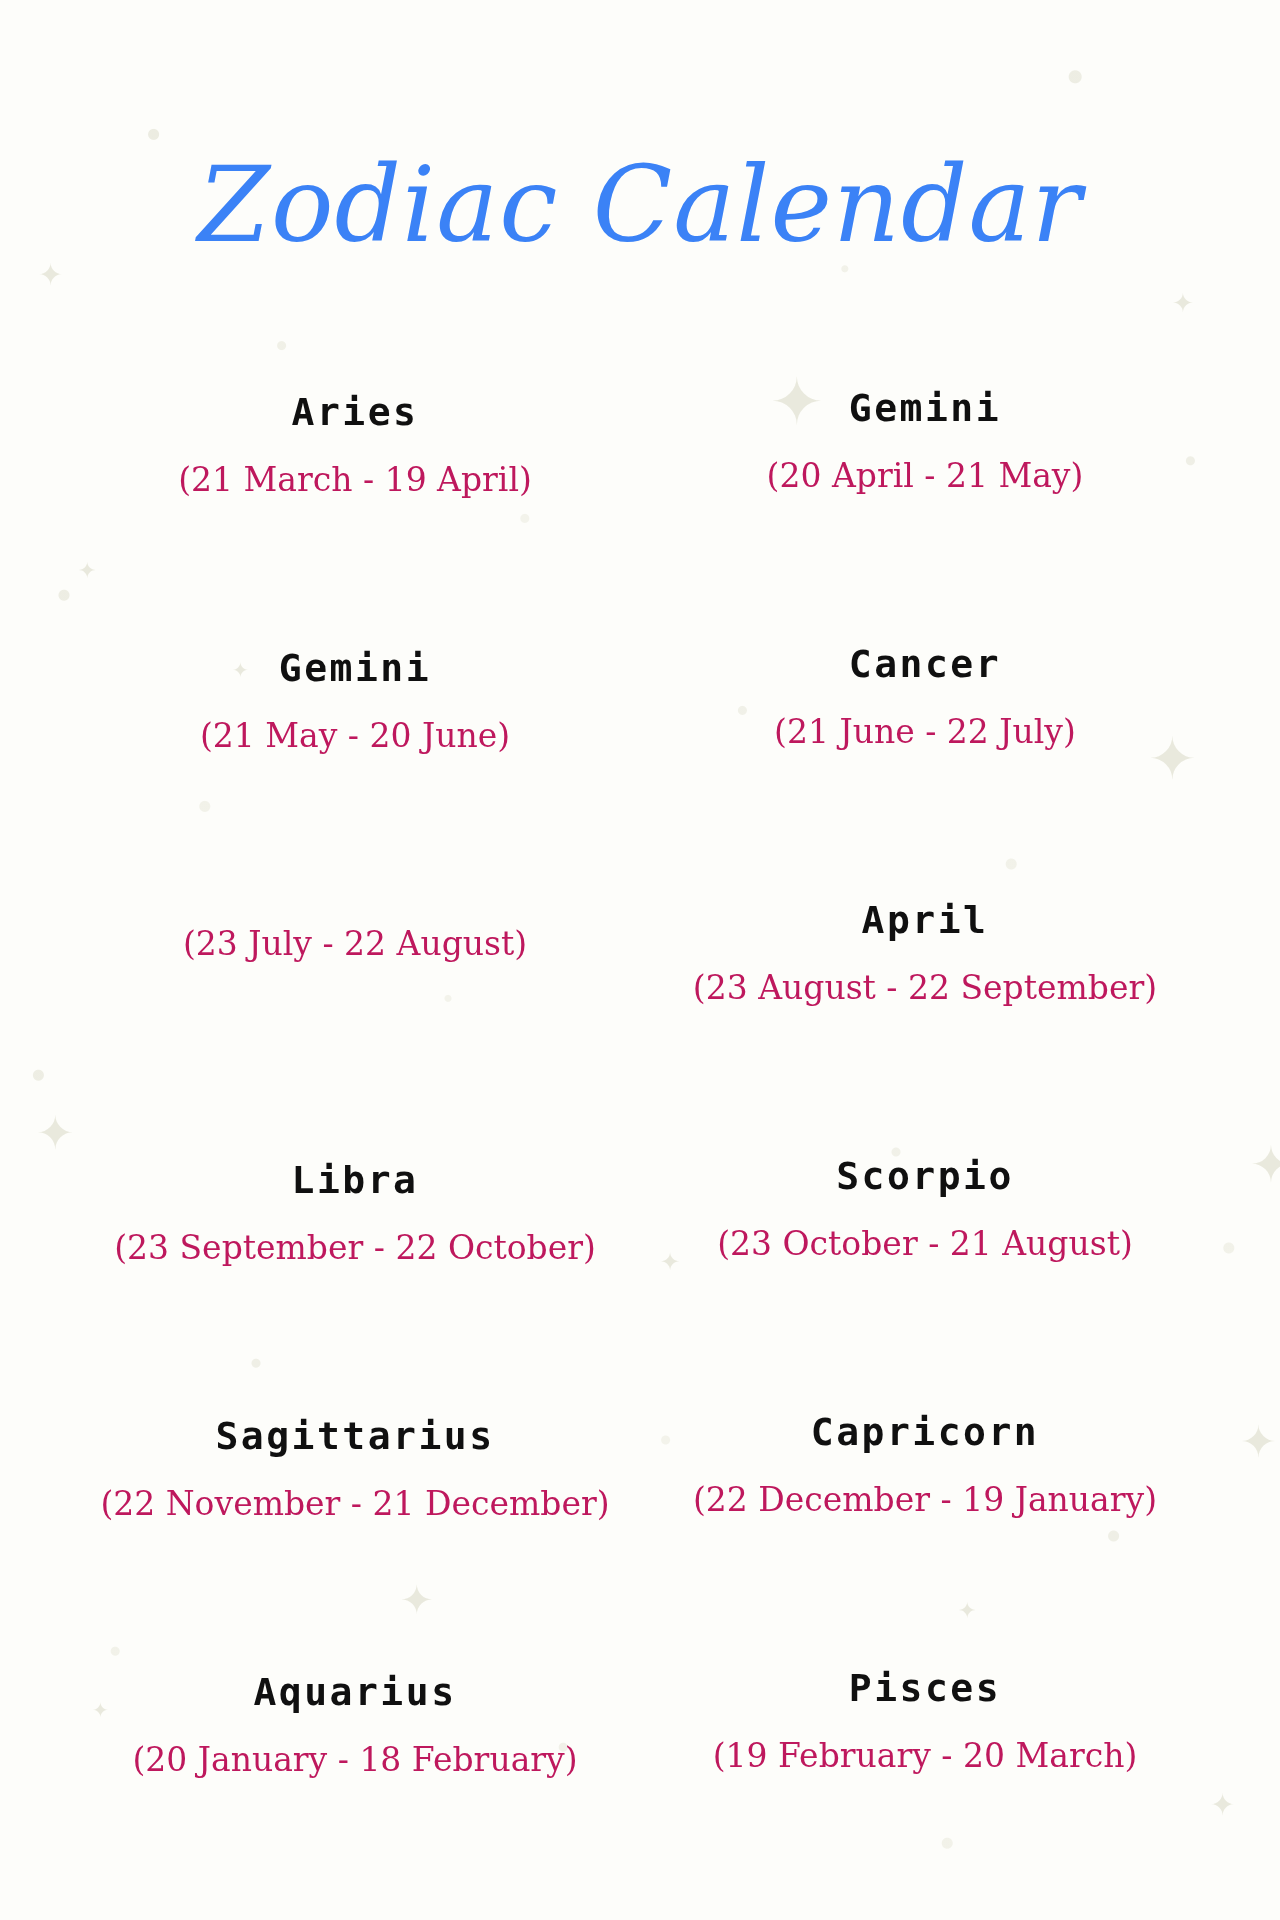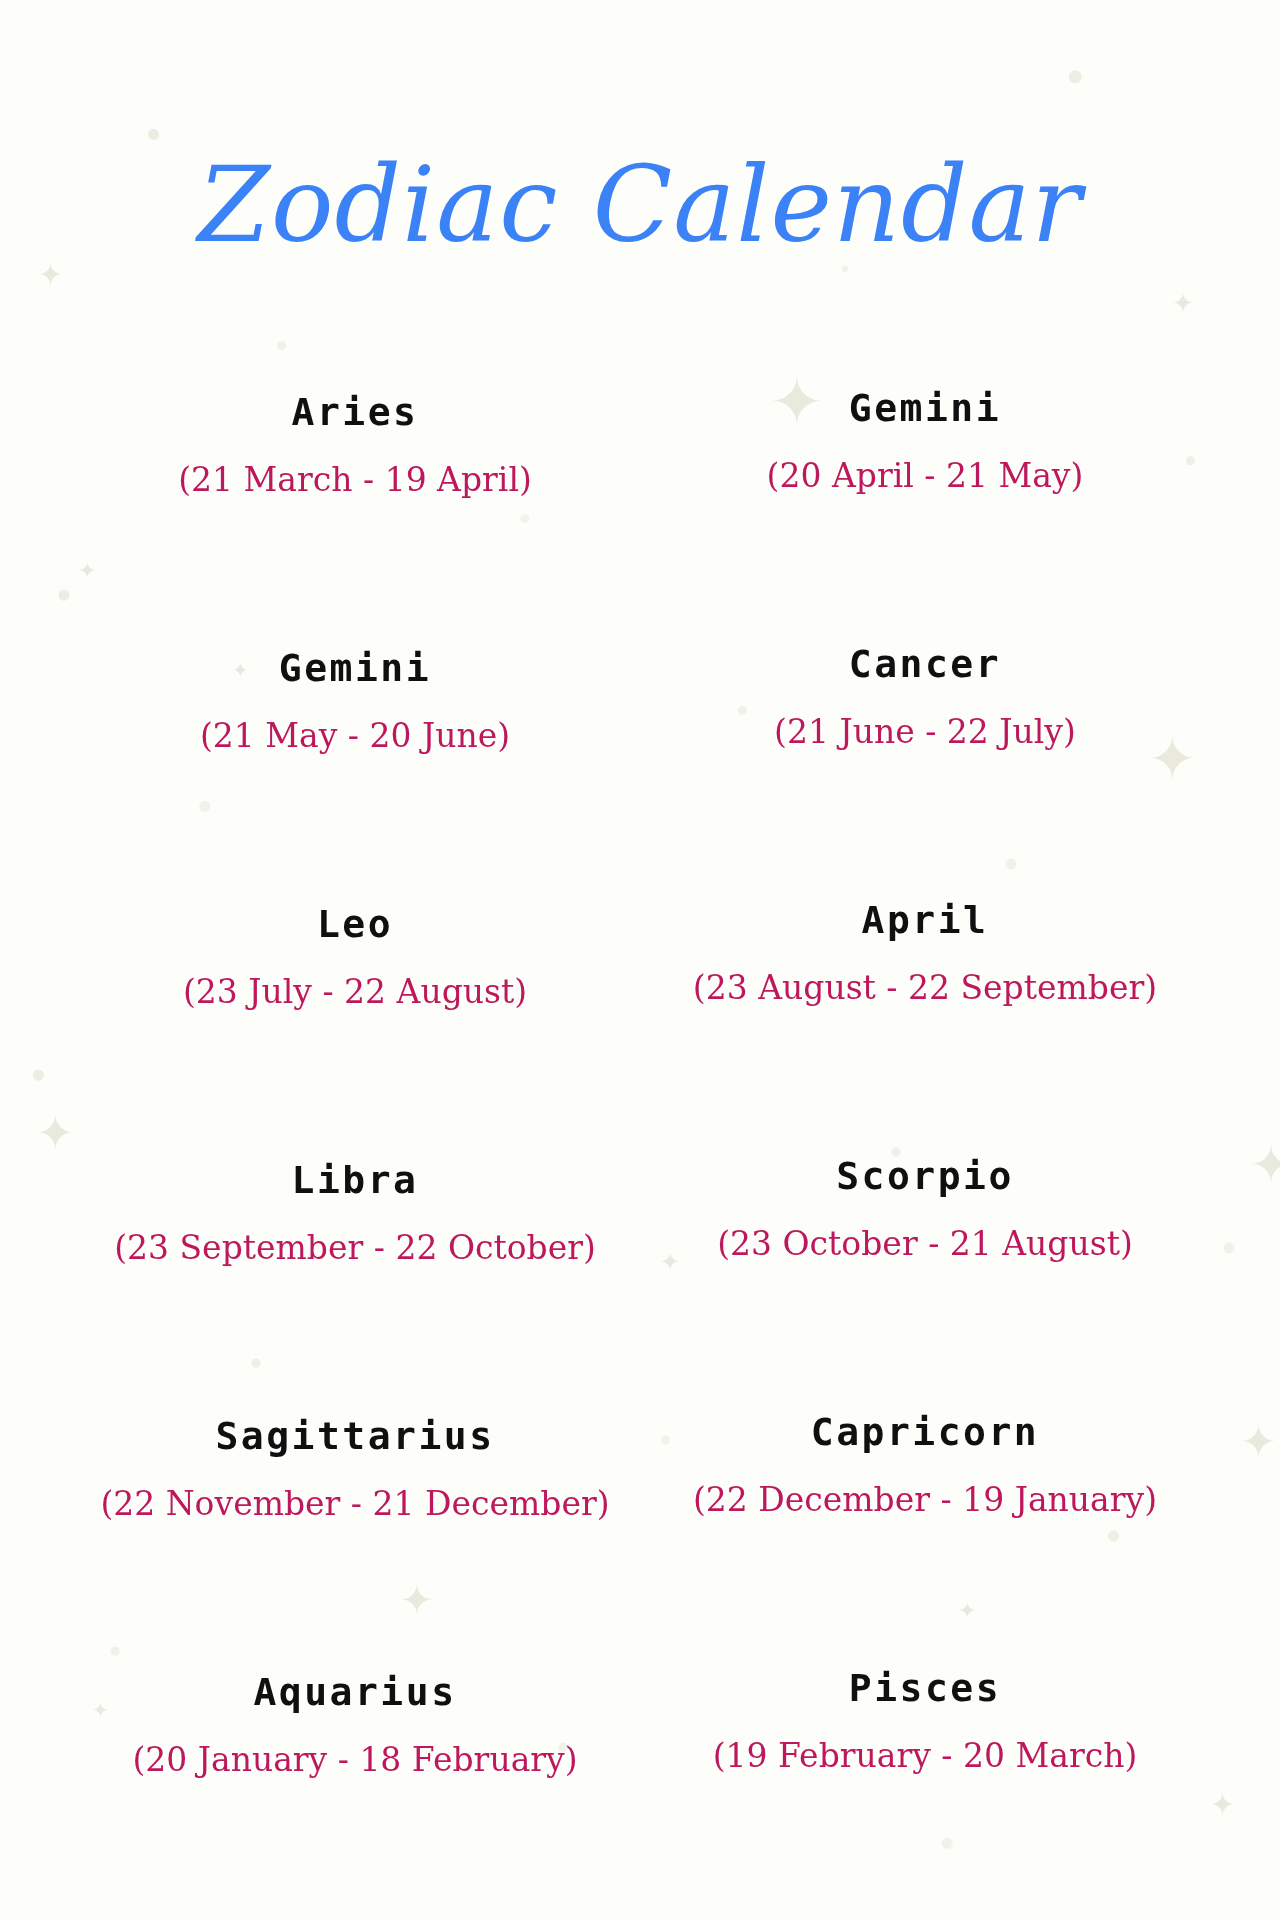--- a/index.html
+++ b/index.html
@@ -154,21 +154,20 @@
     <div class="sign col-left">
       <div class="sign-name">Gemini</div>
       <div class="sign-dates">(21 May - 20 June)</div>
     </div>
     <div class="sign col-right">
       <div class="sign-name">Cancer</div>
       <div class="sign-dates">(21 June - 22 July)</div>
     </div>
 
     <div class="sign col-left">
-      <div class="sign-name">Leo</div>
       <div class="sign-dates">(23 July - 22 August)</div>
     </div>
     <div class="sign col-right">
       <div class="sign-name">April</div>
       <div class="sign-dates">(23 August - 22 September)</div>
     </div>
 
     <div class="sign col-left">
       <div class="sign-name">Libra</div>
       <div class="sign-dates">(23 September - 22 October)</div>

